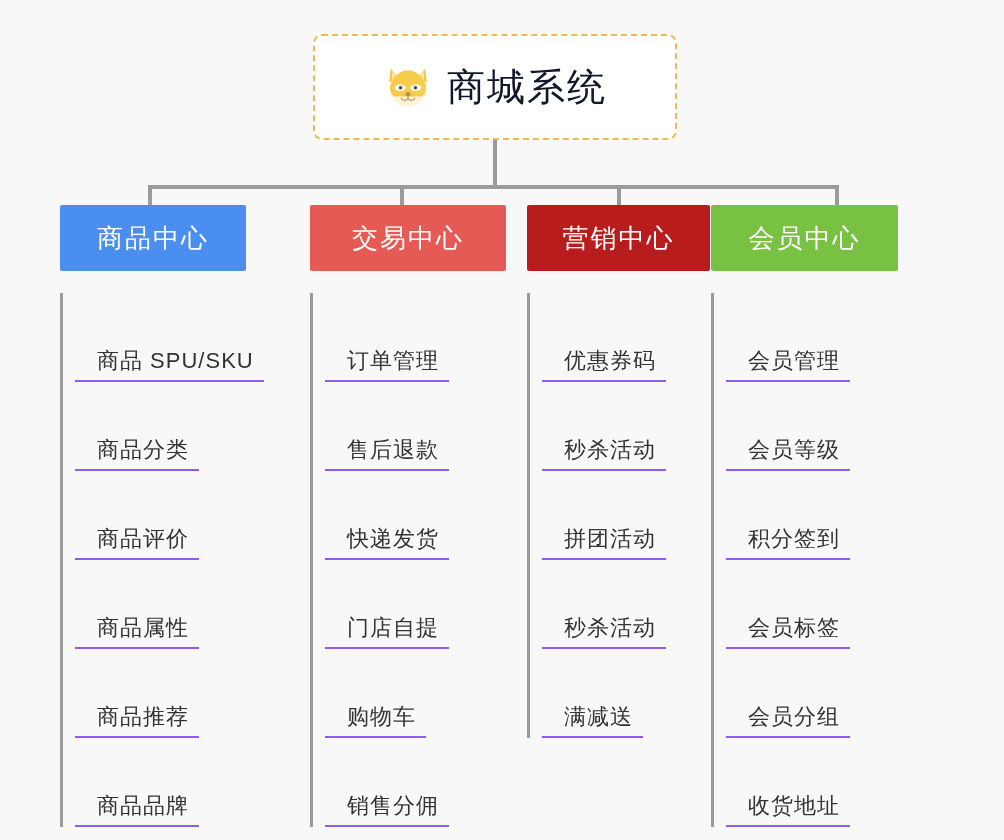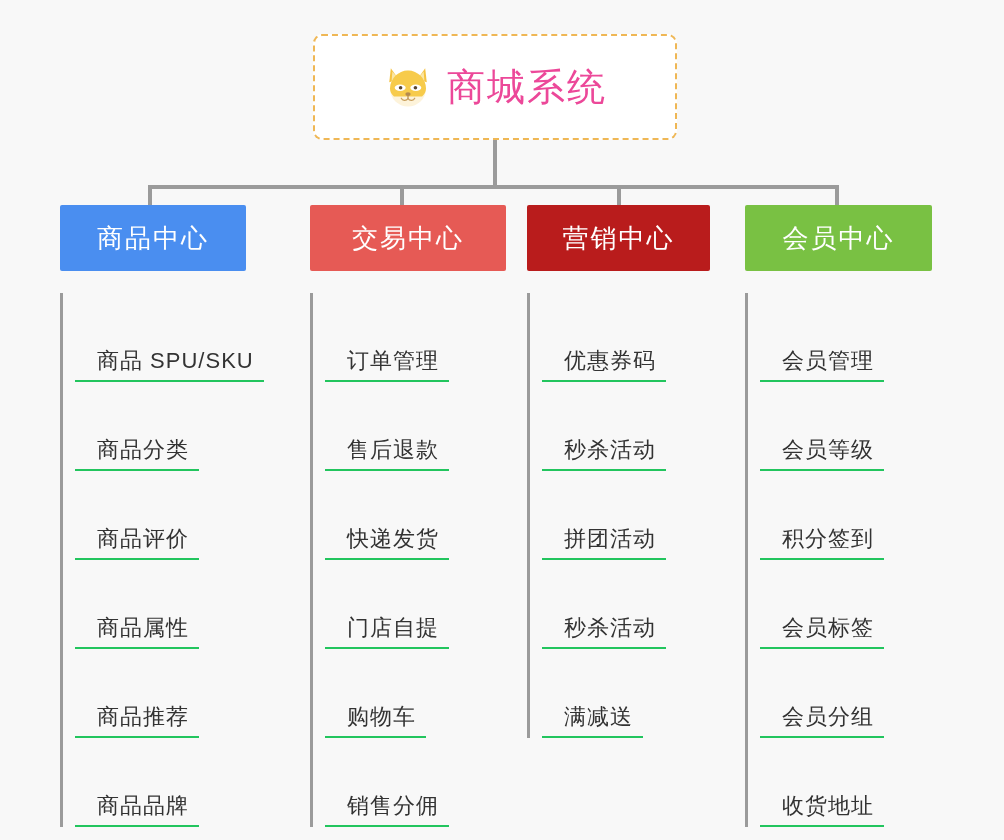--- a/index.html
+++ b/index.html
@@ -38,21 +38,21 @@
     gap: 14px;
   }
   .root-emoji {
     width: 50px;
     height: 50px;
     flex: 0 0 auto;
     display: block;
   }
   .root-title {
     font-size: 38px;
-    color: #ec4899;
+    color: #0f172a;
     letter-spacing: 2px;
     line-height: 1;
     white-space: nowrap;
   }
 
   
   .conn {
     position: absolute;
     background: #9b9b9b;
   }
@@ -88,21 +88,21 @@
     display: flex;
     align-items: flex-end;
     box-sizing: border-box;
   }
   .leaf-label {
     display: inline-block;
     font-size: 22px;
     color: #333333;
     letter-spacing: 1px;
     padding: 0 10px 7px 22px;
-    border-bottom: 2px solid #22c55e;
+    border-bottom: 2px solid #8b5cf6;
     white-space: nowrap;
     line-height: 1.1;
   }
 </style>
 </head>
 <body>
 
 <div id="chart-root">
 
   <div class="root-node">
@@ -202,21 +202,21 @@
         </div>
       <div class="leaf-item">
           <span class="leaf-label">秒杀活动</span>
         </div>
       <div class="leaf-item">
           <span class="leaf-label">满减送</span>
         </div>
     </div>
   </div>
 
-  <div class="column" style="left:745px; width:187px;">
+  <div class="column" style="left:711px; width:187px;">
     <div class="col-header" style="background:#79c143; width:187px;">
       <span>会员中心</span>
     </div>
     <div class="leaf-list">
       <div class="leaf-item">
           <span class="leaf-label">会员管理</span>
         </div>
       <div class="leaf-item">
           <span class="leaf-label">会员等级</span>
         </div>

